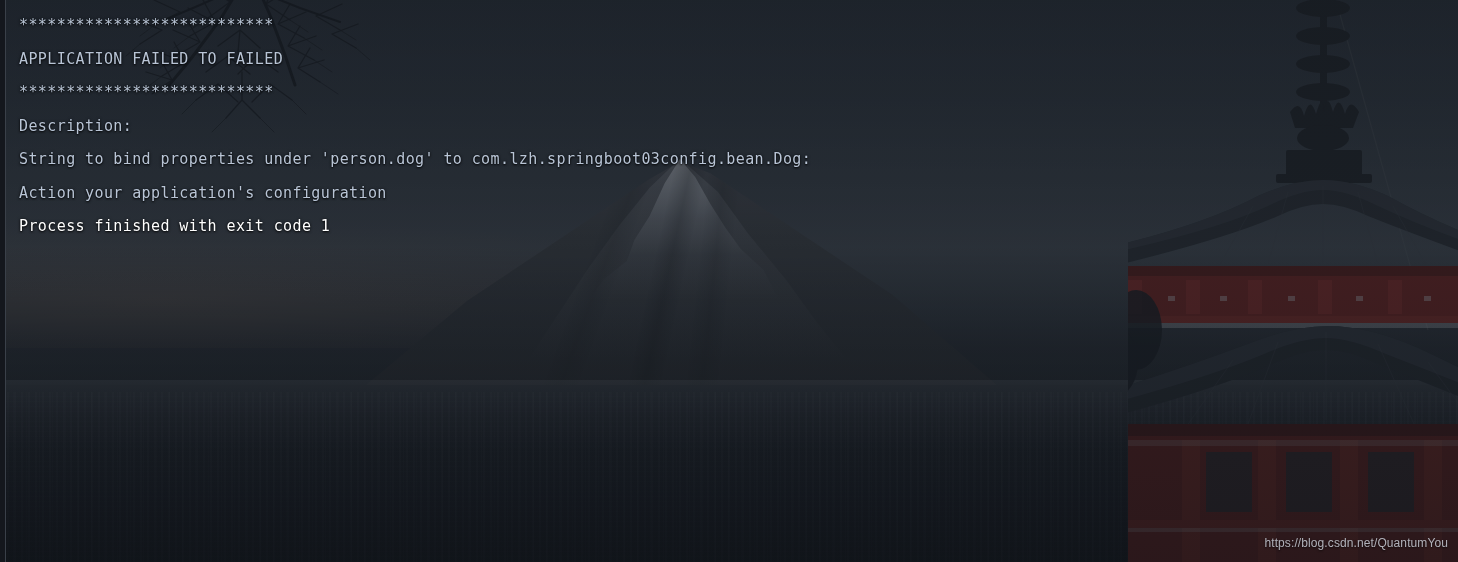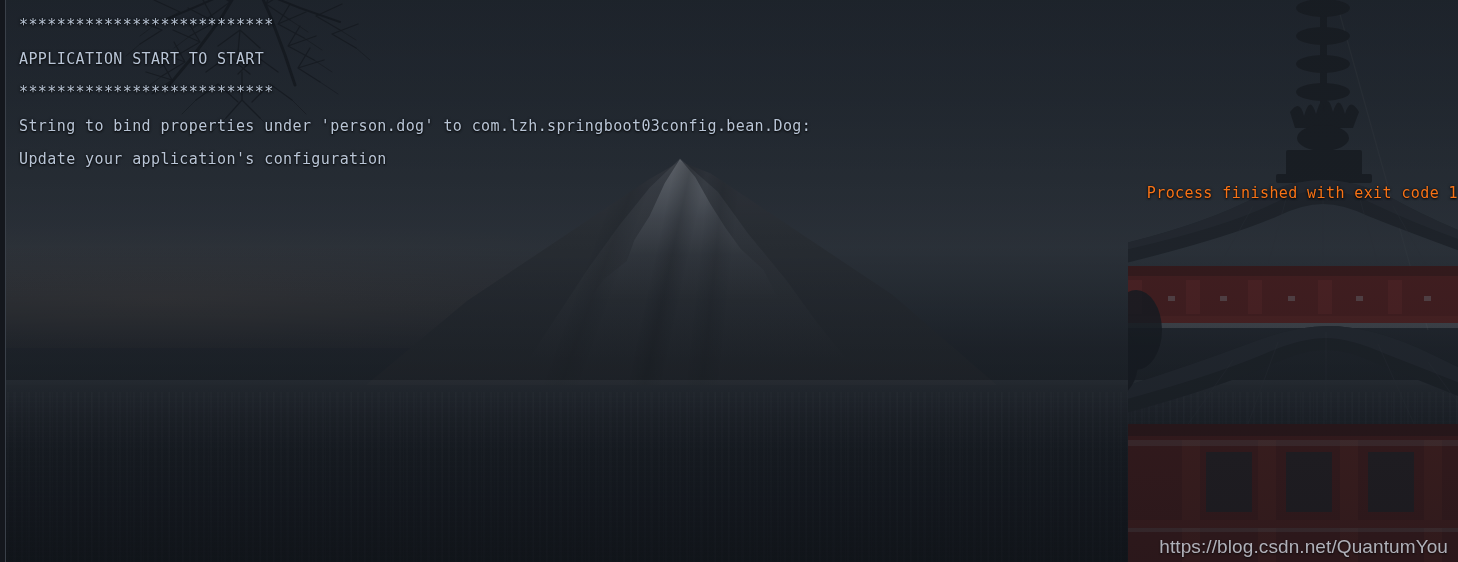--- a/index.html
+++ b/index.html
@@ -181,30 +181,29 @@
     font-family: "DejaVu Sans Mono", "Liberation Mono", monospace;
     font-size: 15px;
     line-height: 33.5px;
     letter-spacing: 0.4px;
     white-space: pre;
     color: #b9c5d6;
     text-shadow: 0 1px 2px rgba(0,0,0,0.85), 0 0 3px rgba(0,0,0,0.6);
   }
   .line.blank { color: transparent; }
   .line.bright {
-    color: #f97316;
-    text-align: right;
+    color: #ffffff;
   }
 
   .watermark {
     position: absolute;
     right: 10px;
-    bottom: 4px;
+    bottom: 12px;
     font-family: "Liberation Sans", "DejaVu Sans", sans-serif;
-    font-size: 19px;
+    font-size: 12px;
     color: rgba(216,222,232,0.78);
     text-shadow: 0 1px 2px rgba(0,0,0,0.7);
     letter-spacing: 0.1px;
   }
 </style>
 </head>
 <body>
 
 <div class="screen">
 
@@ -343,29 +342,30 @@
     </div>
 
     <div class="dim"></div>
     <div class="dim2"></div>
   </div>
 
   <div class="gutter"></div>
 
   <div class="console">
     <div class="line">***************************</div>
-    <div class="line">APPLICATION START TO START</div>
+    <div class="line">APPLICATION FAILED TO FAILED</div>
     <div class="line">***************************</div>
     <div class="line blank"></div>
+    <div class="line">Description:</div>
     <div class="line blank"></div>
     <div class="line">String to bind properties under 'person.dog' to com.lzh.springboot03config.bean.Dog:</div>
     <div class="line blank"></div>
     <div class="line blank"></div>
     <div class="line blank"></div>
-    <div class="line">Update your application's configuration</div>
+    <div class="line">Action your application's configuration</div>
     <div class="line blank"></div>
     <div class="line blank"></div>
     <div class="line bright">Process finished with exit code 1</div>
   </div>
 
   <div class="watermark">https://blog.csdn.net/QuantumYou</div>
 
 </div>
 
 </body></html>

